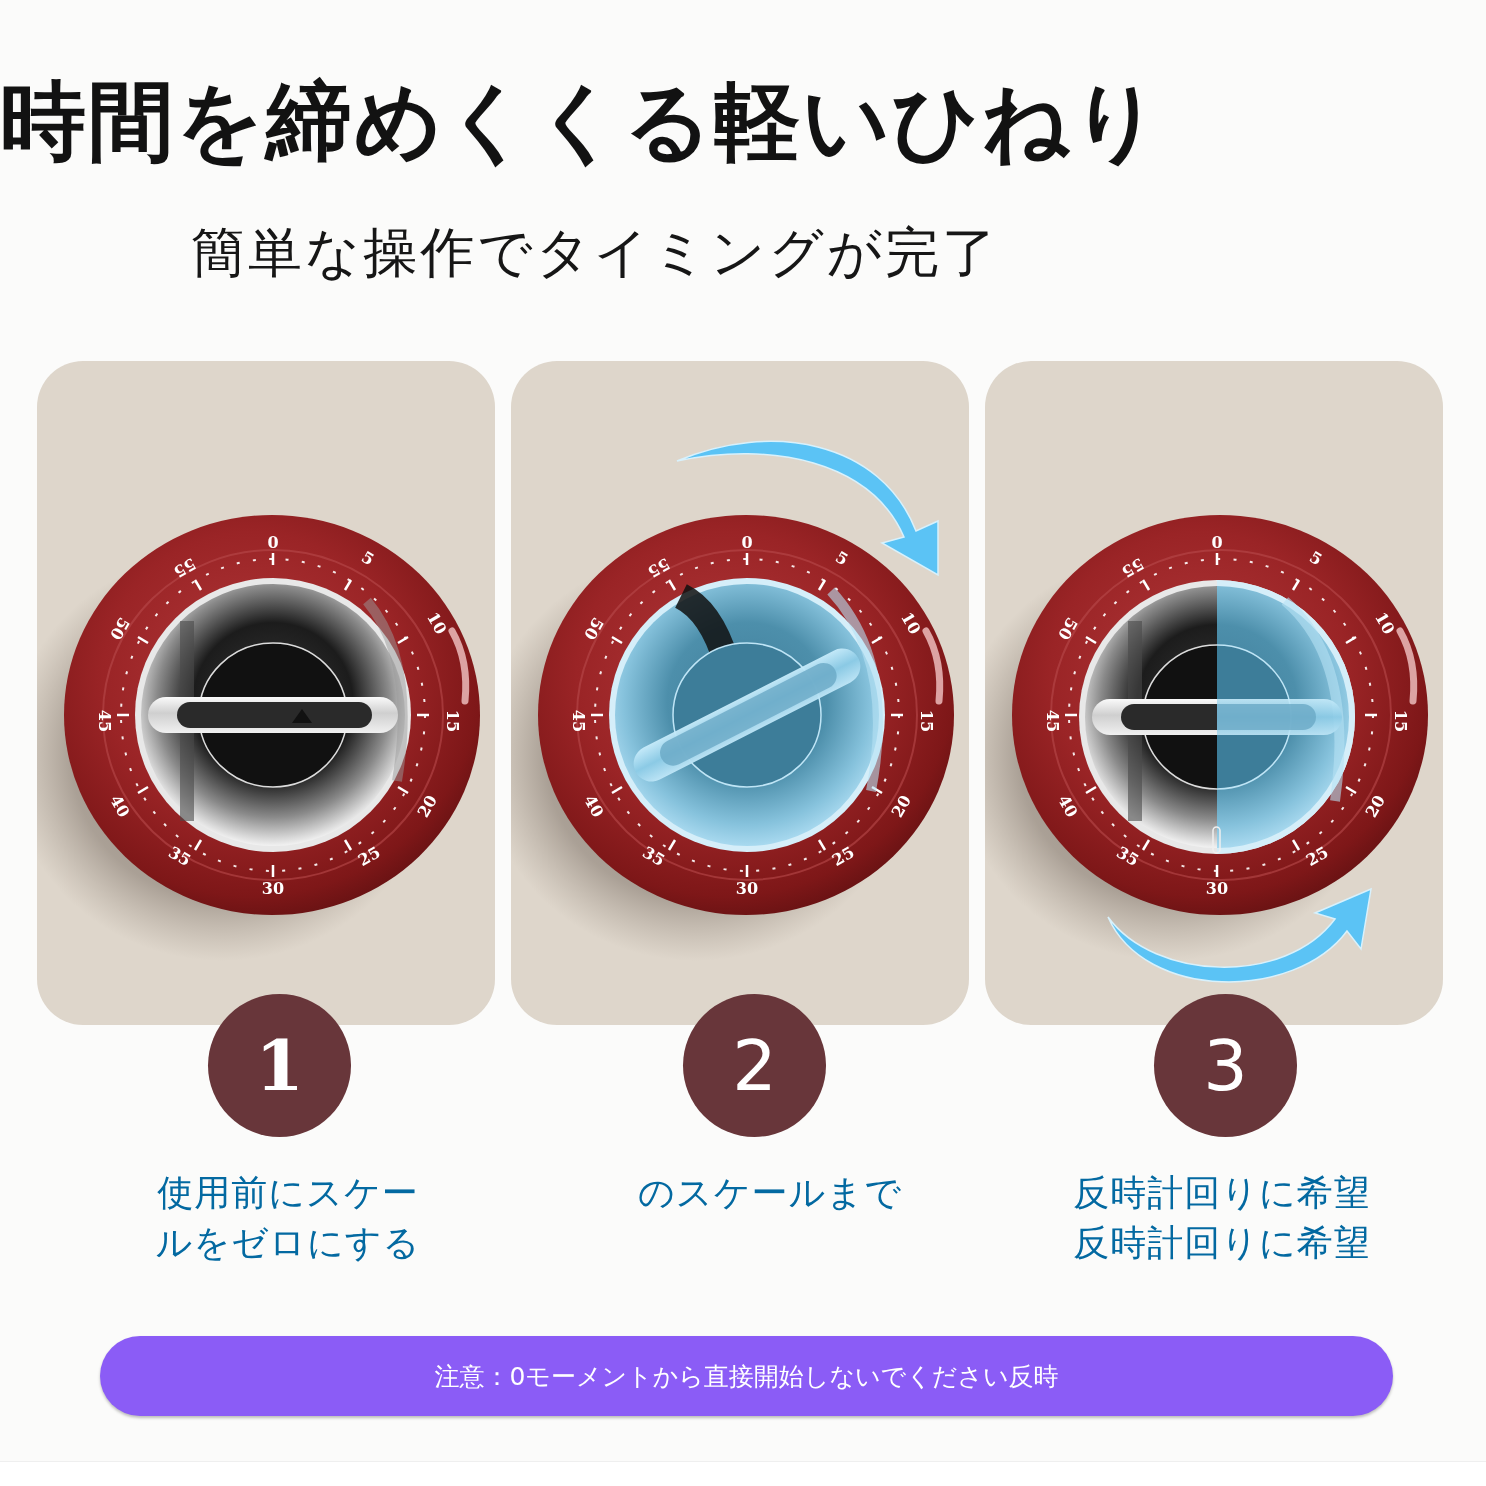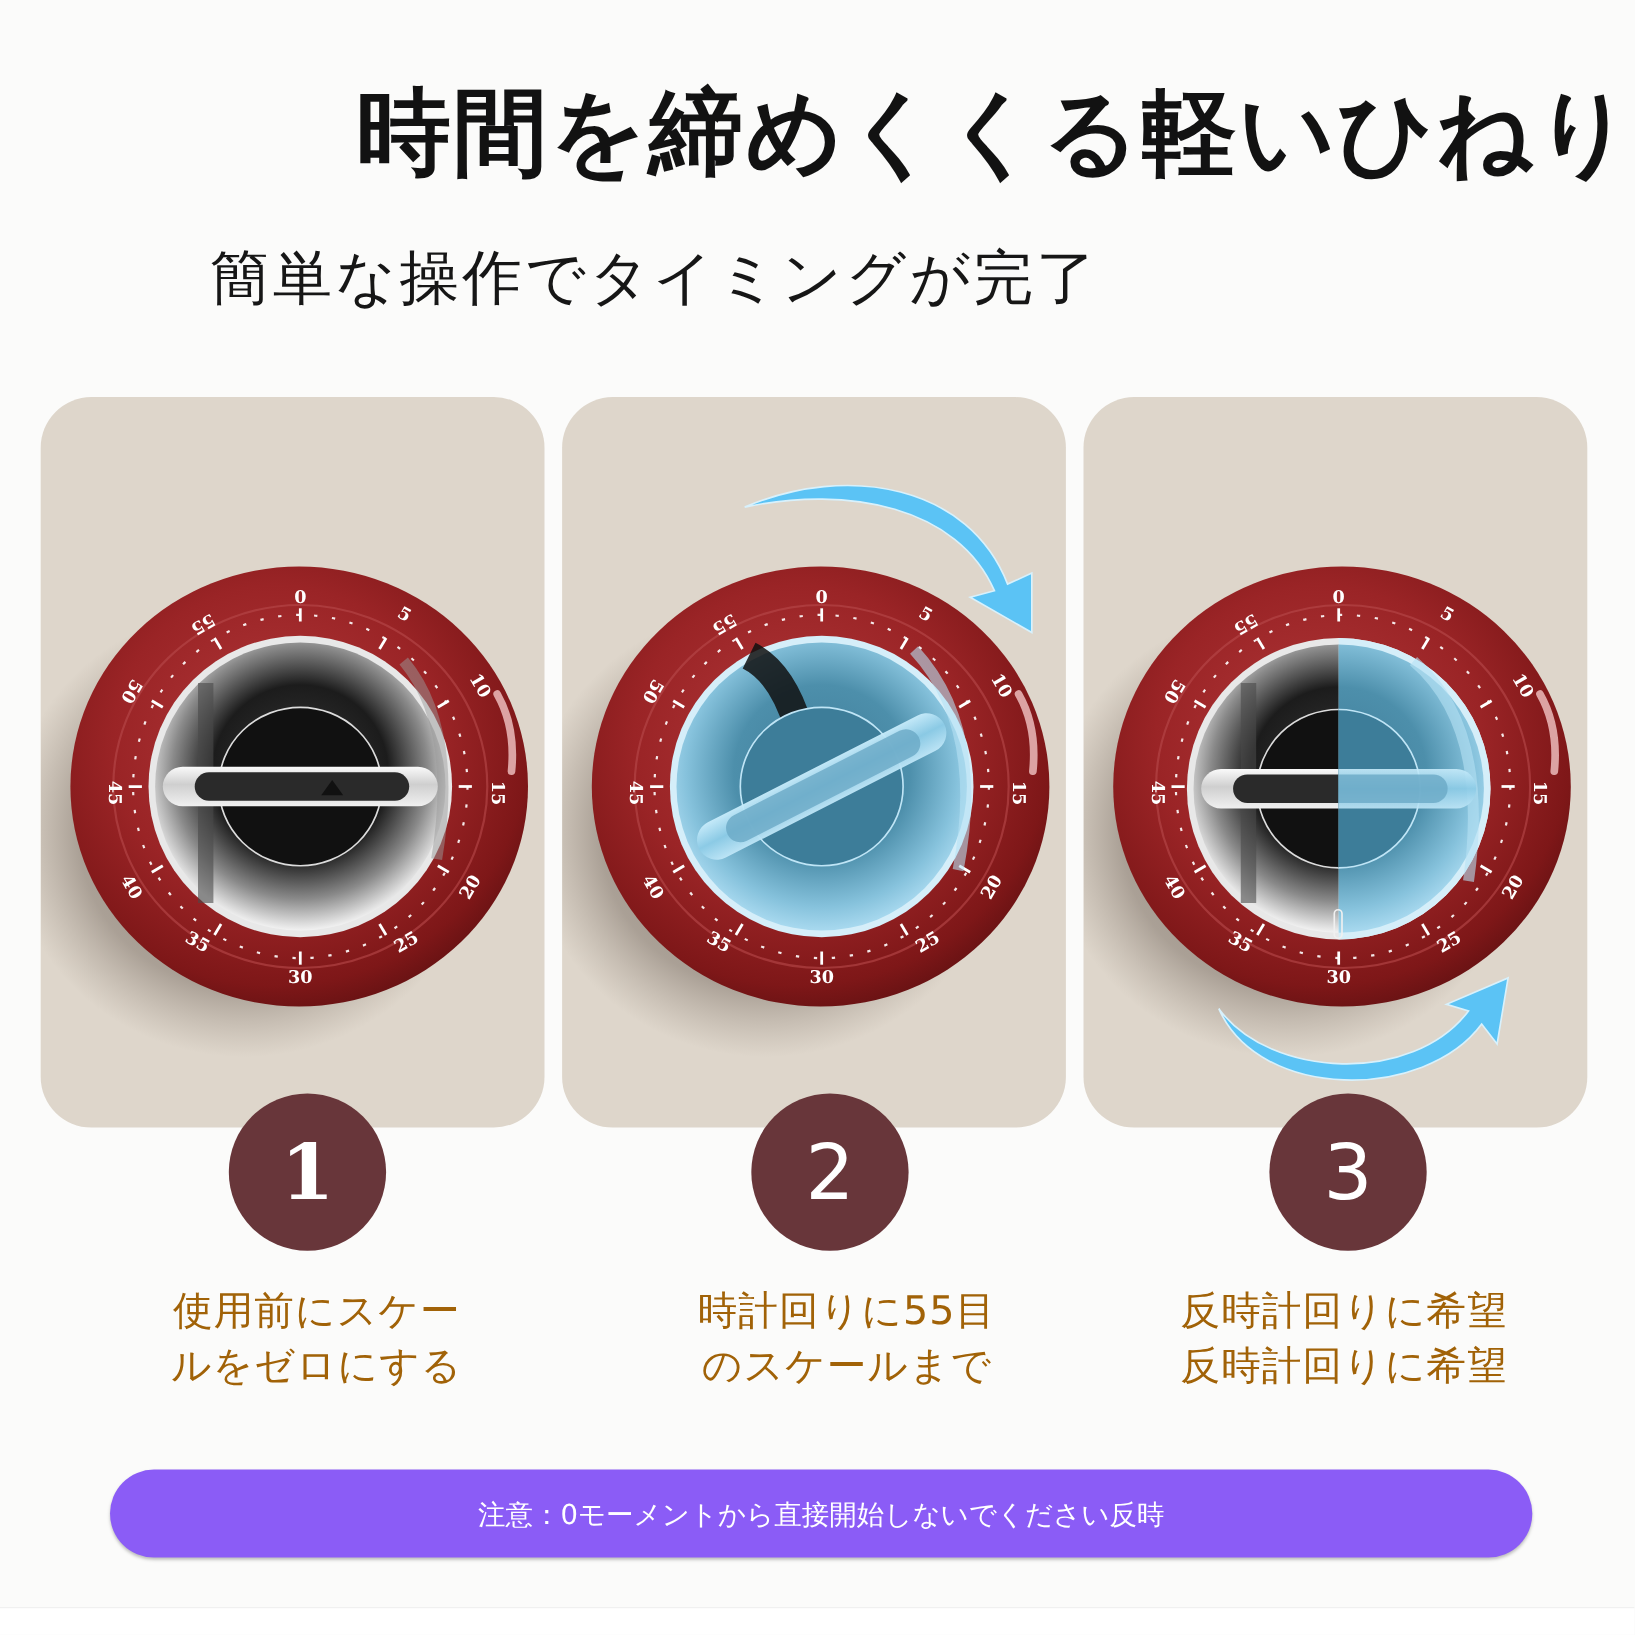--- a/index.html
+++ b/index.html
@@ -7,21 +7,21 @@
     width: 1486px; height: 1486px; position: relative; overflow: hidden;
     background: #fbfbfa;
     font-family: "DejaVu Sans", "Liberation Sans", sans-serif;
     color: #111;
   }
   .bottom-strip {
     position: absolute; left: 0; top: 1461px; width: 1486px; height: 25px;
     background: #ffffff; border-top: 1px solid #efefef;
   }
   .headline {
-    position: absolute; left: 0; top: 66px; width: 1486px; text-align: right;
+    position: absolute; left: 0; top: 66px; width: 1486px; text-align: left;
     font-size: 86px; font-weight: bold; letter-spacing: 2px; line-height: 110px;
     color: #121212;
   }
   .subline {
     position: absolute; left: 0; top: 218px; width: 1190px; text-align: center;
     font-size: 54px; font-weight: normal; letter-spacing: 3px; line-height: 70px;
     color: #161616;
   }
   .card {
     position: absolute; top: 361px; width: 458px; height: 664px;
@@ -31,21 +31,21 @@
   .badge {
     position: absolute; width: 143px; height: 143px; border-radius: 50%;
     background: #68363a; color: #fff; top: 994px;
     display: flex; align-items: center; justify-content: center;
     font-family: "DejaVu Serif", "Liberation Serif", serif;
     font-size: 70px; font-weight: bold;
   }
   .badge.sans { font-family: "DejaVu Sans", "Liberation Sans", sans-serif; font-weight: normal; }
   .step-text {
     position: absolute; top: 1168px; width: 420px; text-align: center;
-    font-size: 36px; line-height: 50px; color: #a16207; letter-spacing: 1px;
+    font-size: 36px; line-height: 50px; color: #0369a1; letter-spacing: 1px;
   }
   .notice {
     position: absolute; left: 100px; top: 1336px; width: 1293px; height: 80px;
     background: #8b5cf6; border-radius: 40px;
     box-shadow: 0 2px 3px rgba(0,0,0,0.25);
     color: #fff; text-align: center; font-size: 25px; line-height: 33px;
     display: flex; flex-direction: column; justify-content: center;
   }
   .notice span { display: block; }
 </style>
@@ -261,21 +261,20 @@
 
 <div class="badge" style="left:208px;">1</div>
 <div class="badge sans" style="left:683px;">2</div>
 <div class="badge sans" style="left:1154px;">3</div>
 
 <div class="step-text" style="left:78px;">
   <div>使用前にスケー</div>
   <div>ルをゼロにする</div>
 </div>
 <div class="step-text" style="left:560px;">
-  <div>時計回りに55目</div>
   <div>のスケールまで</div>
 </div>
 <div class="step-text" style="left:1012px;text-align:center;">
   <div>反時計回りに希望</div>
   <div>反時計回りに希望</div>
 </div>
 
 <div class="notice">
   <span>注意：0モーメントから直接開始しないでください反時</span>
 </div>

